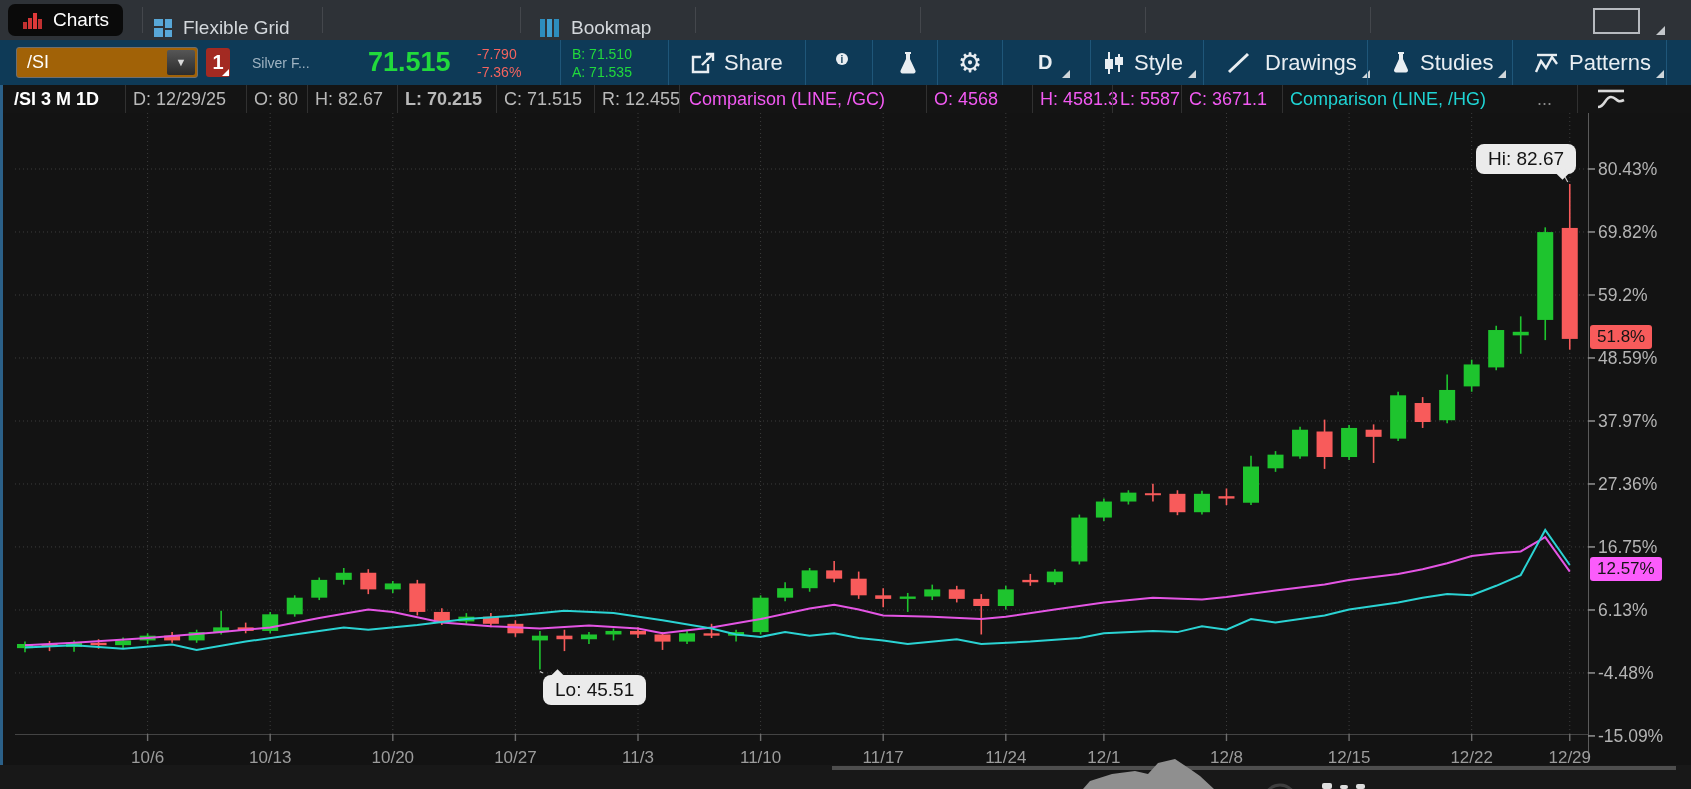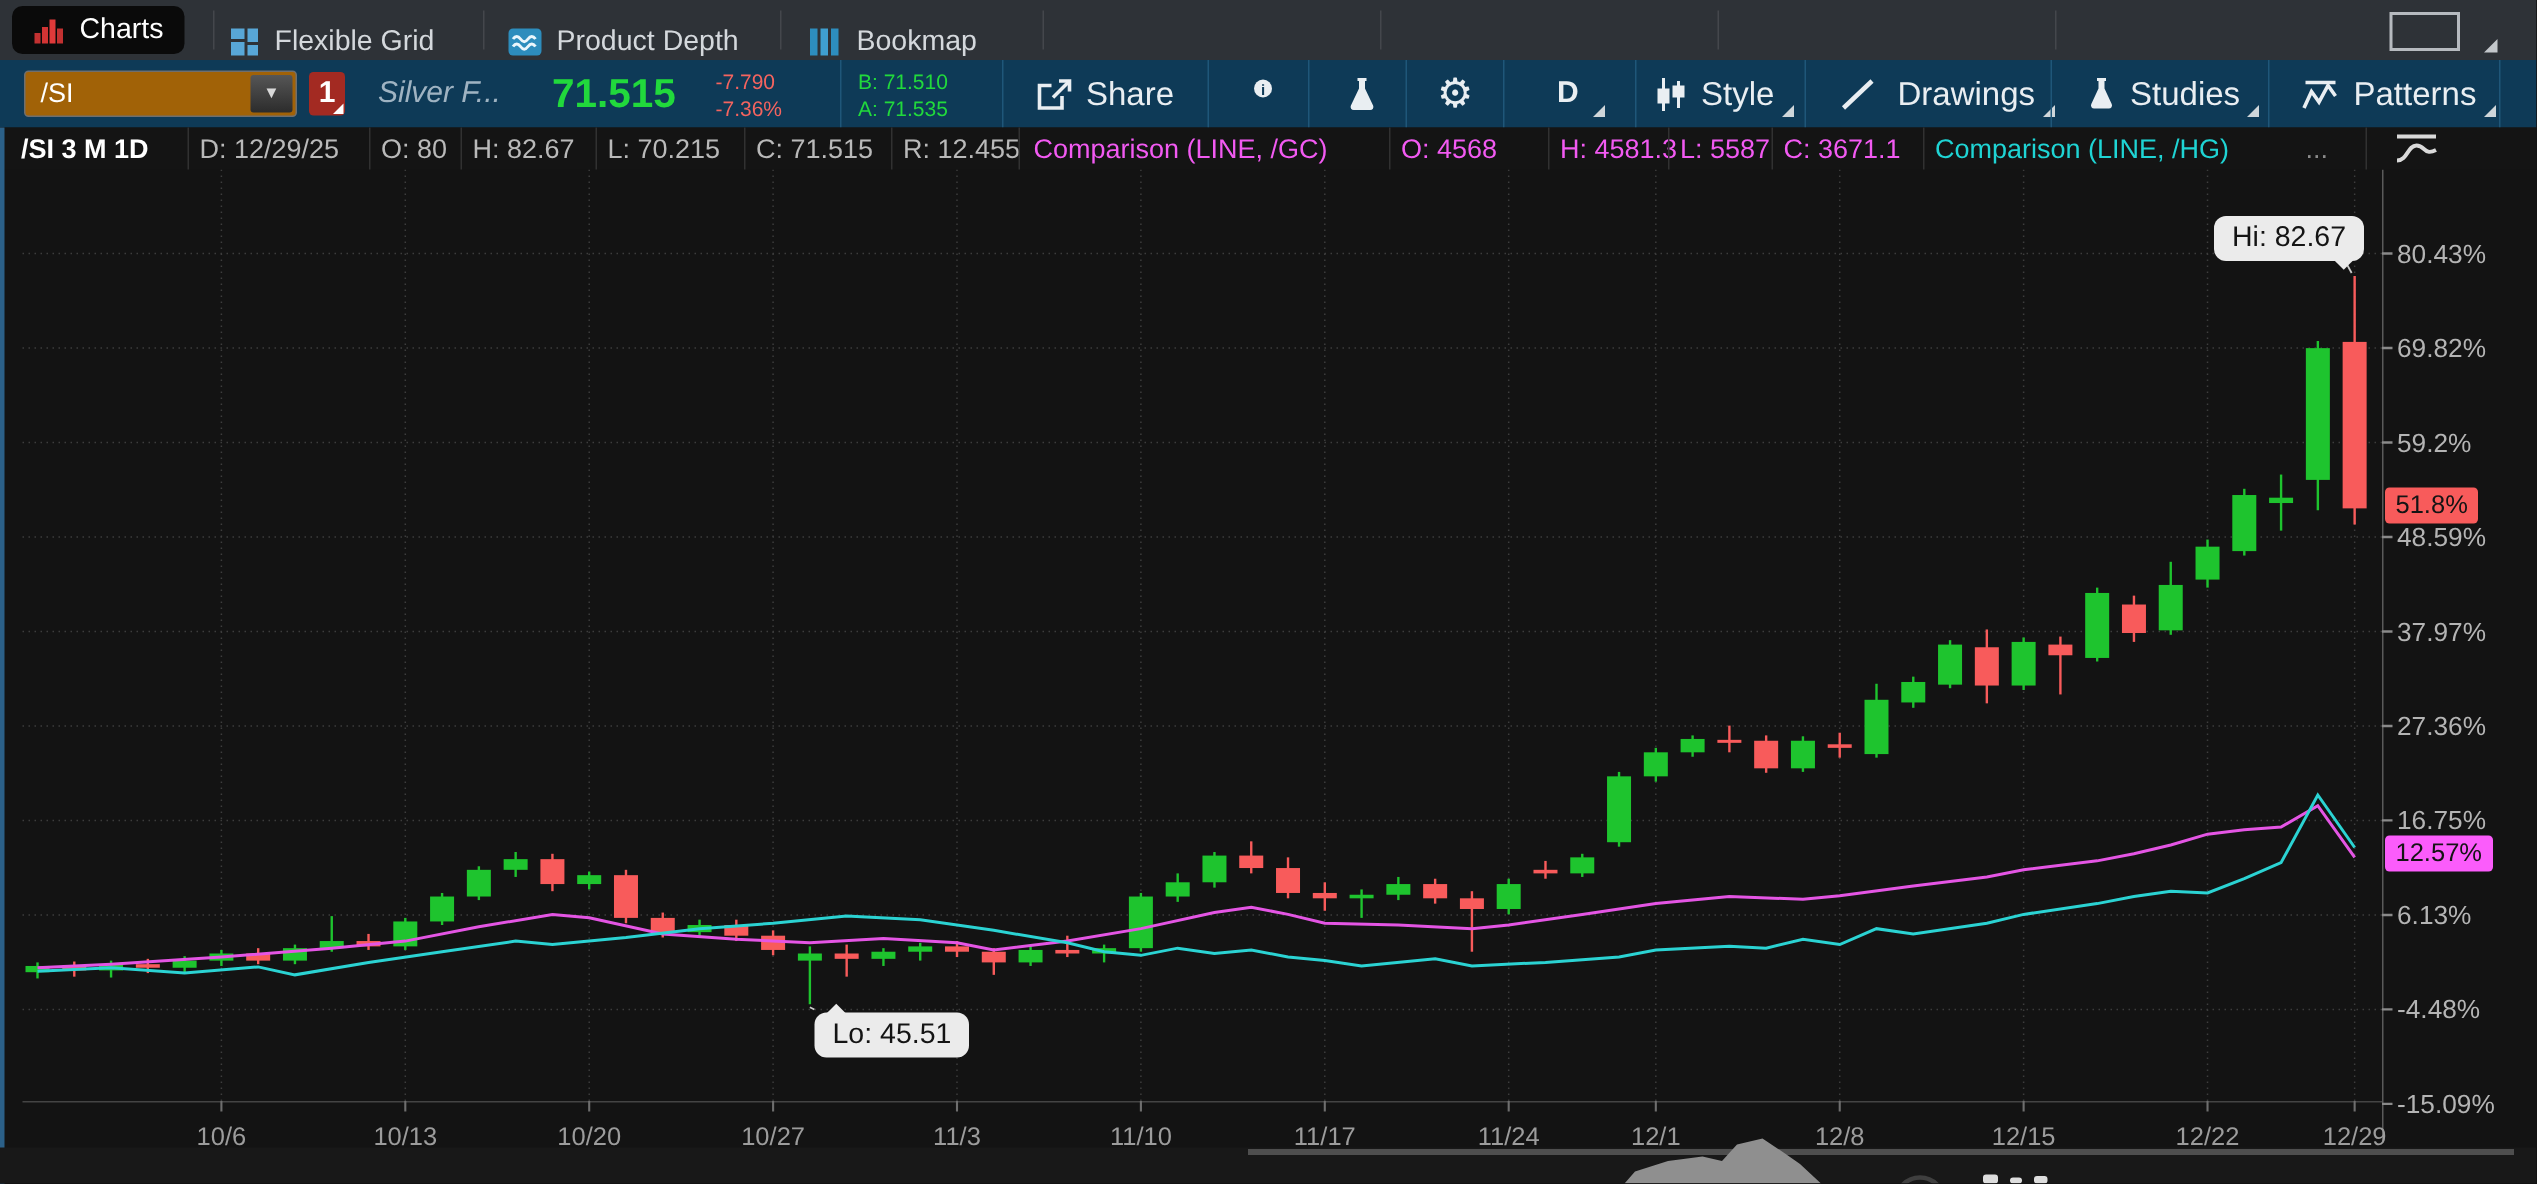--- a/index.html
+++ b/index.html
@@ -26,21 +26,21 @@
             border:1px solid #6f6f6f; border-radius:3px; color:#fff; font-size:18px;
             line-height:29px; padding-left:10px; }
   .symdd { position:absolute; right:2px; top:2px; width:28px; height:25px; border-radius:2px;
            background:linear-gradient(#565656,#2c2c2c); color:#d9d9d9; font-size:11px;
            display:flex; align-items:center; justify-content:center; }
   .alertbadge { position:absolute; left:206px; top:8px; width:24px; height:29px; background:#a32a22;
                 border-radius:3px; color:#fff; font-size:20px; font-weight:bold; text-align:center;
                 line-height:29px; }
   .alertbadge::after { content:''; position:absolute; right:1px; bottom:1px; width:0; height:0;
                 border-style:solid; border-width:0 0 7px 7px; border-color:transparent transparent #ffffff transparent; }
-  .desc { color:#9fb3c2; font-size:20px;font-style:italic; }
+  .desc { color:#9fb3c2; font-size:14px; }
   .lastprice { color:#21d93c; font-size:27px; font-weight:bold; }
   .stack { display:flex; flex-direction:column; justify-content:center; font-size:14px; line-height:18px; }
   .stack.red { color:#f4645f; }
   .stack.grn { color:#21d93c; }
   .tb-label { font-size:22px; color:#e9eef2; white-space:nowrap; }
   .caret { position:absolute; right:-13px; bottom:7px; width:0; height:0; border-style:solid;
            border-width:0 0 8px 8px; border-color:transparent transparent #cfd6da transparent; }
   .gear-glyph { font-family:"DejaVu Sans", sans-serif; font-size:27px; color:#e9eef2; line-height:45px; }
 
   
@@ -86,28 +86,20 @@
       <span>Charts</span>
     </div>
     <div class="tab" style="left:152px;">
       <svg width="22" height="22">
         <rect x="2" y="2" width="9" height="7" fill="#58a7d7"></rect>
         <rect x="13" y="2" width="7" height="9" fill="#58a7d7"></rect>
         <rect x="2" y="11" width="9" height="9" fill="#58a7d7"></rect>
         <rect x="13" y="13" width="7" height="7" fill="#58a7d7"></rect>
       </svg>
       <span>Flexible Grid</span>
-    </div>
-    <div class="tab" style="left:338px;">
-      <svg width="24" height="22">
-        <rect x="1" y="2" width="22" height="18" rx="3" fill="#2d8dbd"></rect>
-        <path d="M4 9 q2.5 -3.5 5 0 t5 0 t5 0" stroke="#eaf6fc" stroke-width="2" fill="none"></path>
-        <path d="M4 14 q2.5 -3.5 5 0 t5 0 t5 0" stroke="#eaf6fc" stroke-width="2" fill="none"></path>
-      </svg>
-      <span>Product Depth</span>
     </div>
     <div class="tab" style="left:538px;">
       <svg width="24" height="22">
         <rect x="2" y="2" width="5" height="18" fill="#2d8dbd"></rect>
         <rect x="9" y="2" width="5" height="18" fill="#3f9fd0"></rect>
         <rect x="16" y="2" width="5" height="18" fill="#2d8dbd"></rect>
       </svg>
       <span>Bookmap</span>
     </div>
     <div class="tabdiv" style="left:142px;"></div>
@@ -228,21 +220,21 @@
 
   <div class="chead">
     <span class="hcell sym" style="left:14px;">/SI 3 M 1D</span>
     <div class="hdiv" style="left:125px;"></div>
     <span class="hcell" style="left:133px;">D: 12/29/25</span>
     <div class="hdiv" style="left:246px;"></div>
     <span class="hcell" style="left:254px;">O: 80</span>
     <div class="hdiv" style="left:307px;"></div>
     <span class="hcell" style="left:315px;">H: 82.67</span>
     <div class="hdiv" style="left:397px;"></div>
-    <span class="hcell" style="left:405px;">L: 70.215</span>
+    <span class="hcell" style="left:405px;font-weight:bold;">L: 70.215</span>
     <div class="hdiv" style="left:496px;"></div>
     <span class="hcell" style="left:504px;">C: 71.515</span>
     <div class="hdiv" style="left:594px;"></div>
     <span class="hcell" style="left:602px;">R: 12.455</span>
     <div class="hdiv" style="left:679px;"></div>
     <span class="hcell gc" style="left:689px;">Comparison (LINE, /GC)</span>
     <div class="hdiv" style="left:926px;"></div>
     <span class="hcell gc" style="left:934px;">O: 4568</span>
     <div class="hdiv" style="left:1032px;"></div>
     <span class="hcell gc" style="left:1040px;">H: 4581.3</span>

